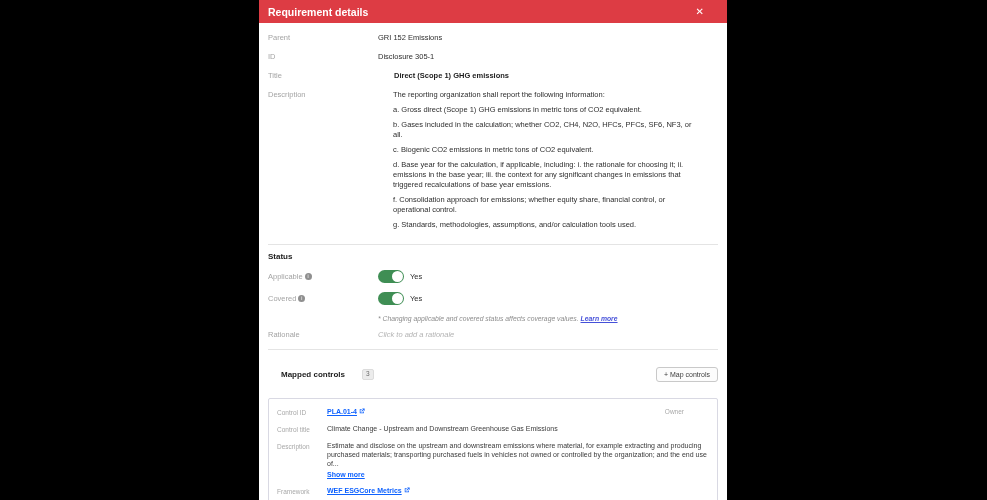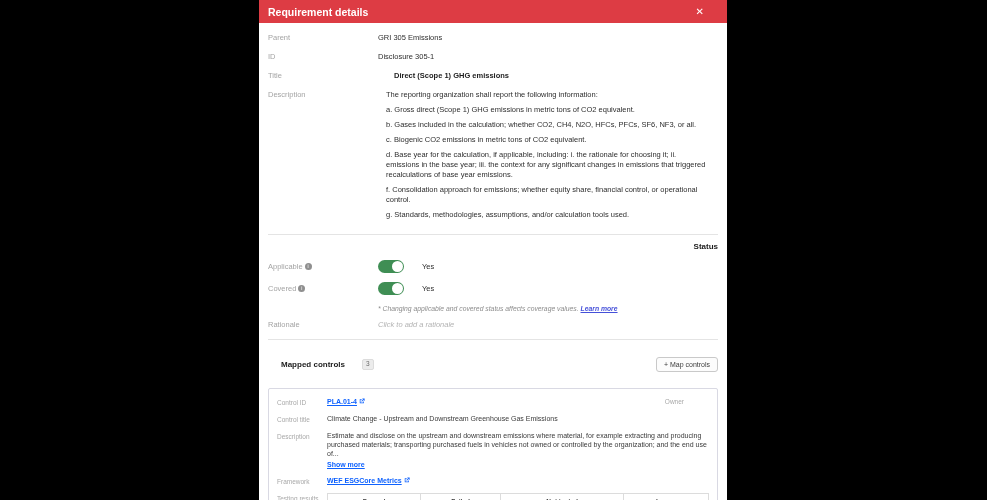--- a/index.html
+++ b/index.html
@@ -12,34 +12,34 @@
   .modal-title { color:#fff; font-weight:bold; font-size:10.5px; }
   .close-btn { margin-left:auto; background:none; border:none; color:#fff; font-size:10px; cursor:pointer; line-height:1; padding:2px; }
 
   .modal-body { padding:10px 9px 0; font-size:7.5px; color:#2e2e2e; }
 
   .frow { display:flex; margin-bottom:9px; line-height:10px; }
   .lbl { flex:0 0 110px; color:#a4a4a4; }
   .val { flex:1; }
   .bold { font-weight:bold; color:#1c1c1c;padding-left:16px; }
 
-  .desc p { margin:0 8px 5px; line-height:10px; }
+  .desc p { margin:0 15px 5px; line-height:10px; }
 
   hr.sep { border:none; border-top:1px solid #e4e4e4; margin:4px 0 7px; }
 
-  .section-h { font-size:8px; font-weight:bold; color:#1c1c1c; margin-bottom:9px;text-align:right; }
+  .section-h { font-size:8px; font-weight:bold; color:#1c1c1c; margin-bottom:9px; }
 
   .info-i { display:inline-block; width:7px; height:7px; border-radius:50%; background:#8f8f8f; color:#fff;
             font-size:5px; line-height:7px; text-align:center; vertical-align:1px; margin-left:2px; font-style:normal; }
 
   .toggle-row { display:flex; align-items:center; margin-bottom:9px; }
   .toggle-row .lbl { line-height:13px; }
   .toggle { position:relative; width:26px; height:13px; border-radius:7px; background:#3f8e54; cursor:pointer; }
   .toggle .knob { position:absolute; top:1px; right:1px; width:11px; height:11px; border-radius:50%; background:#fff; }
-  .toggle-val { margin-left:18px; }
+  .toggle-val { margin-left:6px; }
 
   .note { margin:0 0 7px 110px; font-style:italic; font-size:6.8px; color:#8c8c8c; line-height:9px; }
   .note a { color:#4550d9; text-decoration:underline; font-weight:bold; cursor:pointer; }
 
   .placeholder { color:#b3b3b3; font-style:italic; }
 
   .mapped-head { display:flex; align-items:center; margin:2px 0 6px; }
   .badge { display:inline-block; margin-left:4px; font-size:6.5px; color:#6a6a6a; background:#ececec;
            border:1px solid #dcdcdc; border-radius:2px; padding:1px 3px; line-height:1; }
   .btn { margin-left:auto; font-size:7px; color:#3c3c3c; background:#fcfcfc; border:1px solid #c9c9c9;
@@ -66,21 +66,21 @@
 
   <div class="modal-header">
     <span class="modal-title">Requirement details</span>
     <button class="close-btn">✕</button>
   </div>
 
   <div class="modal-body">
 
     <div class="frow">
       <div class="lbl">Parent</div>
-      <div class="val">GRI 305 Emissions</div>
+      <div class="val">GRI 152 Emissions</div>
     </div>
 
     <div class="frow">
       <div class="lbl">ID</div>
       <div class="val">Disclosure 305-1</div>
     </div>
 
     <div class="frow">
       <div class="lbl">Title</div>
       <div class="val bold">Direct (Scope 1) GHG emissions</div>

